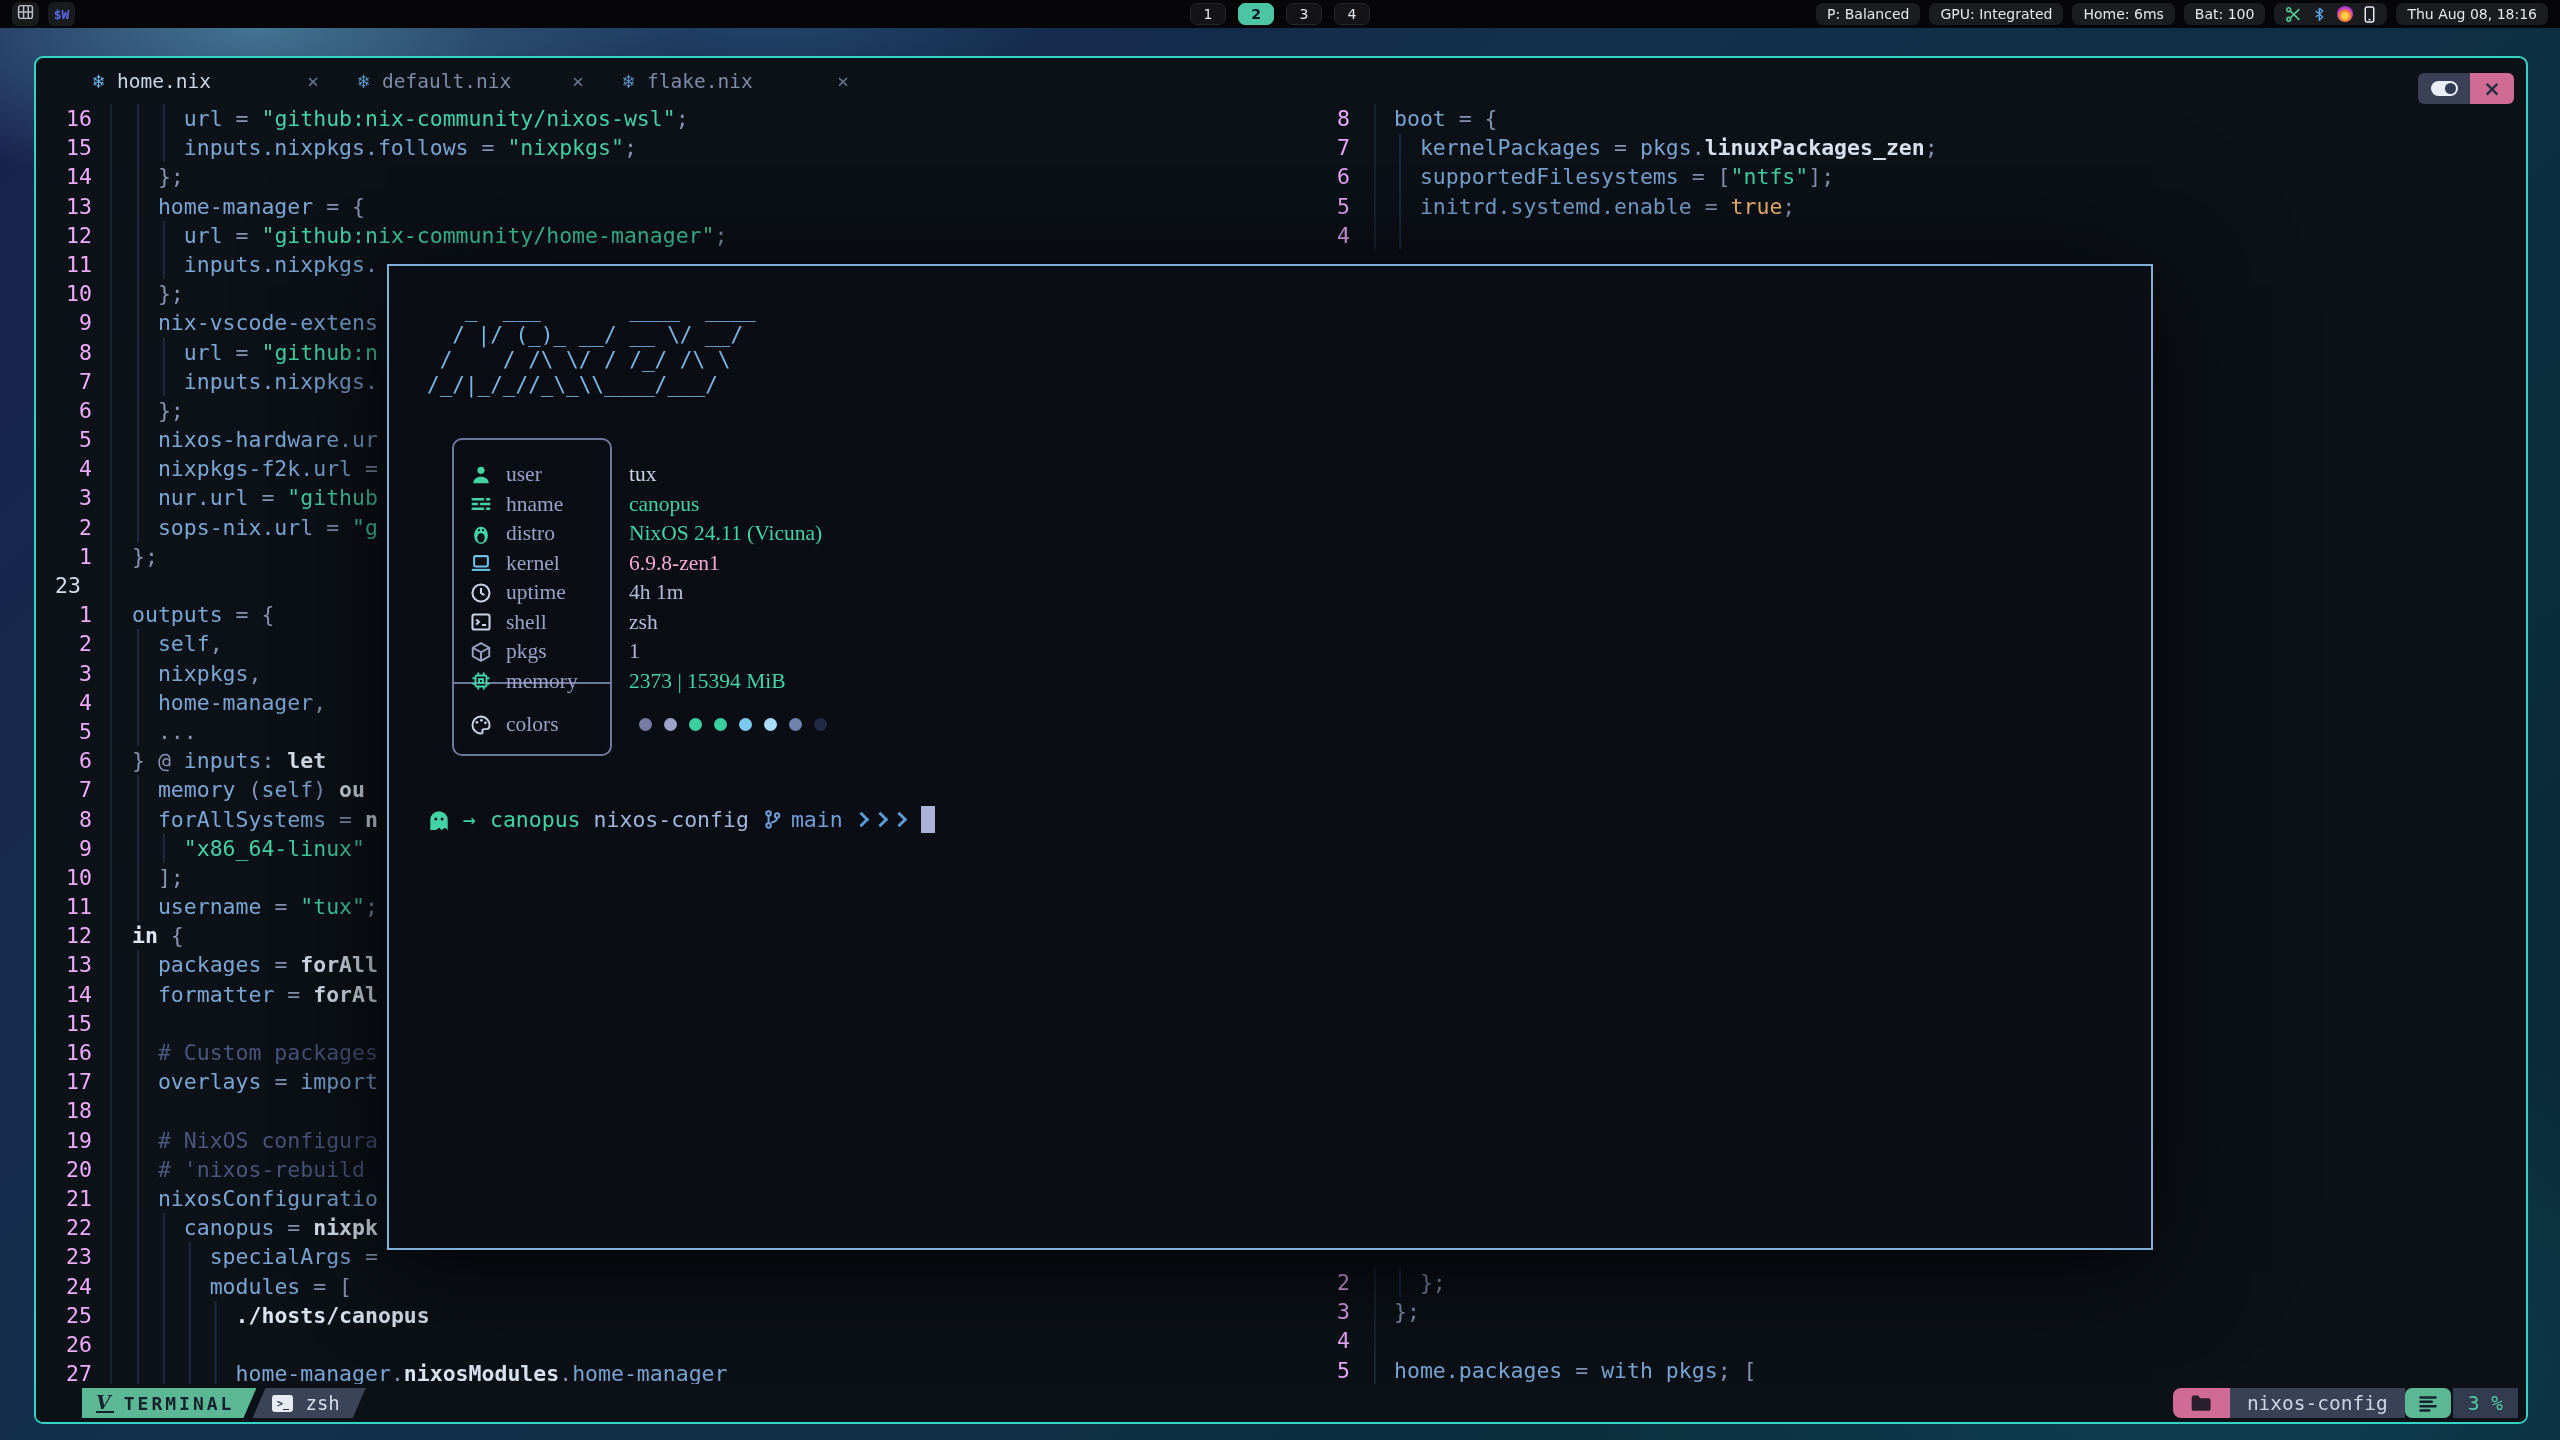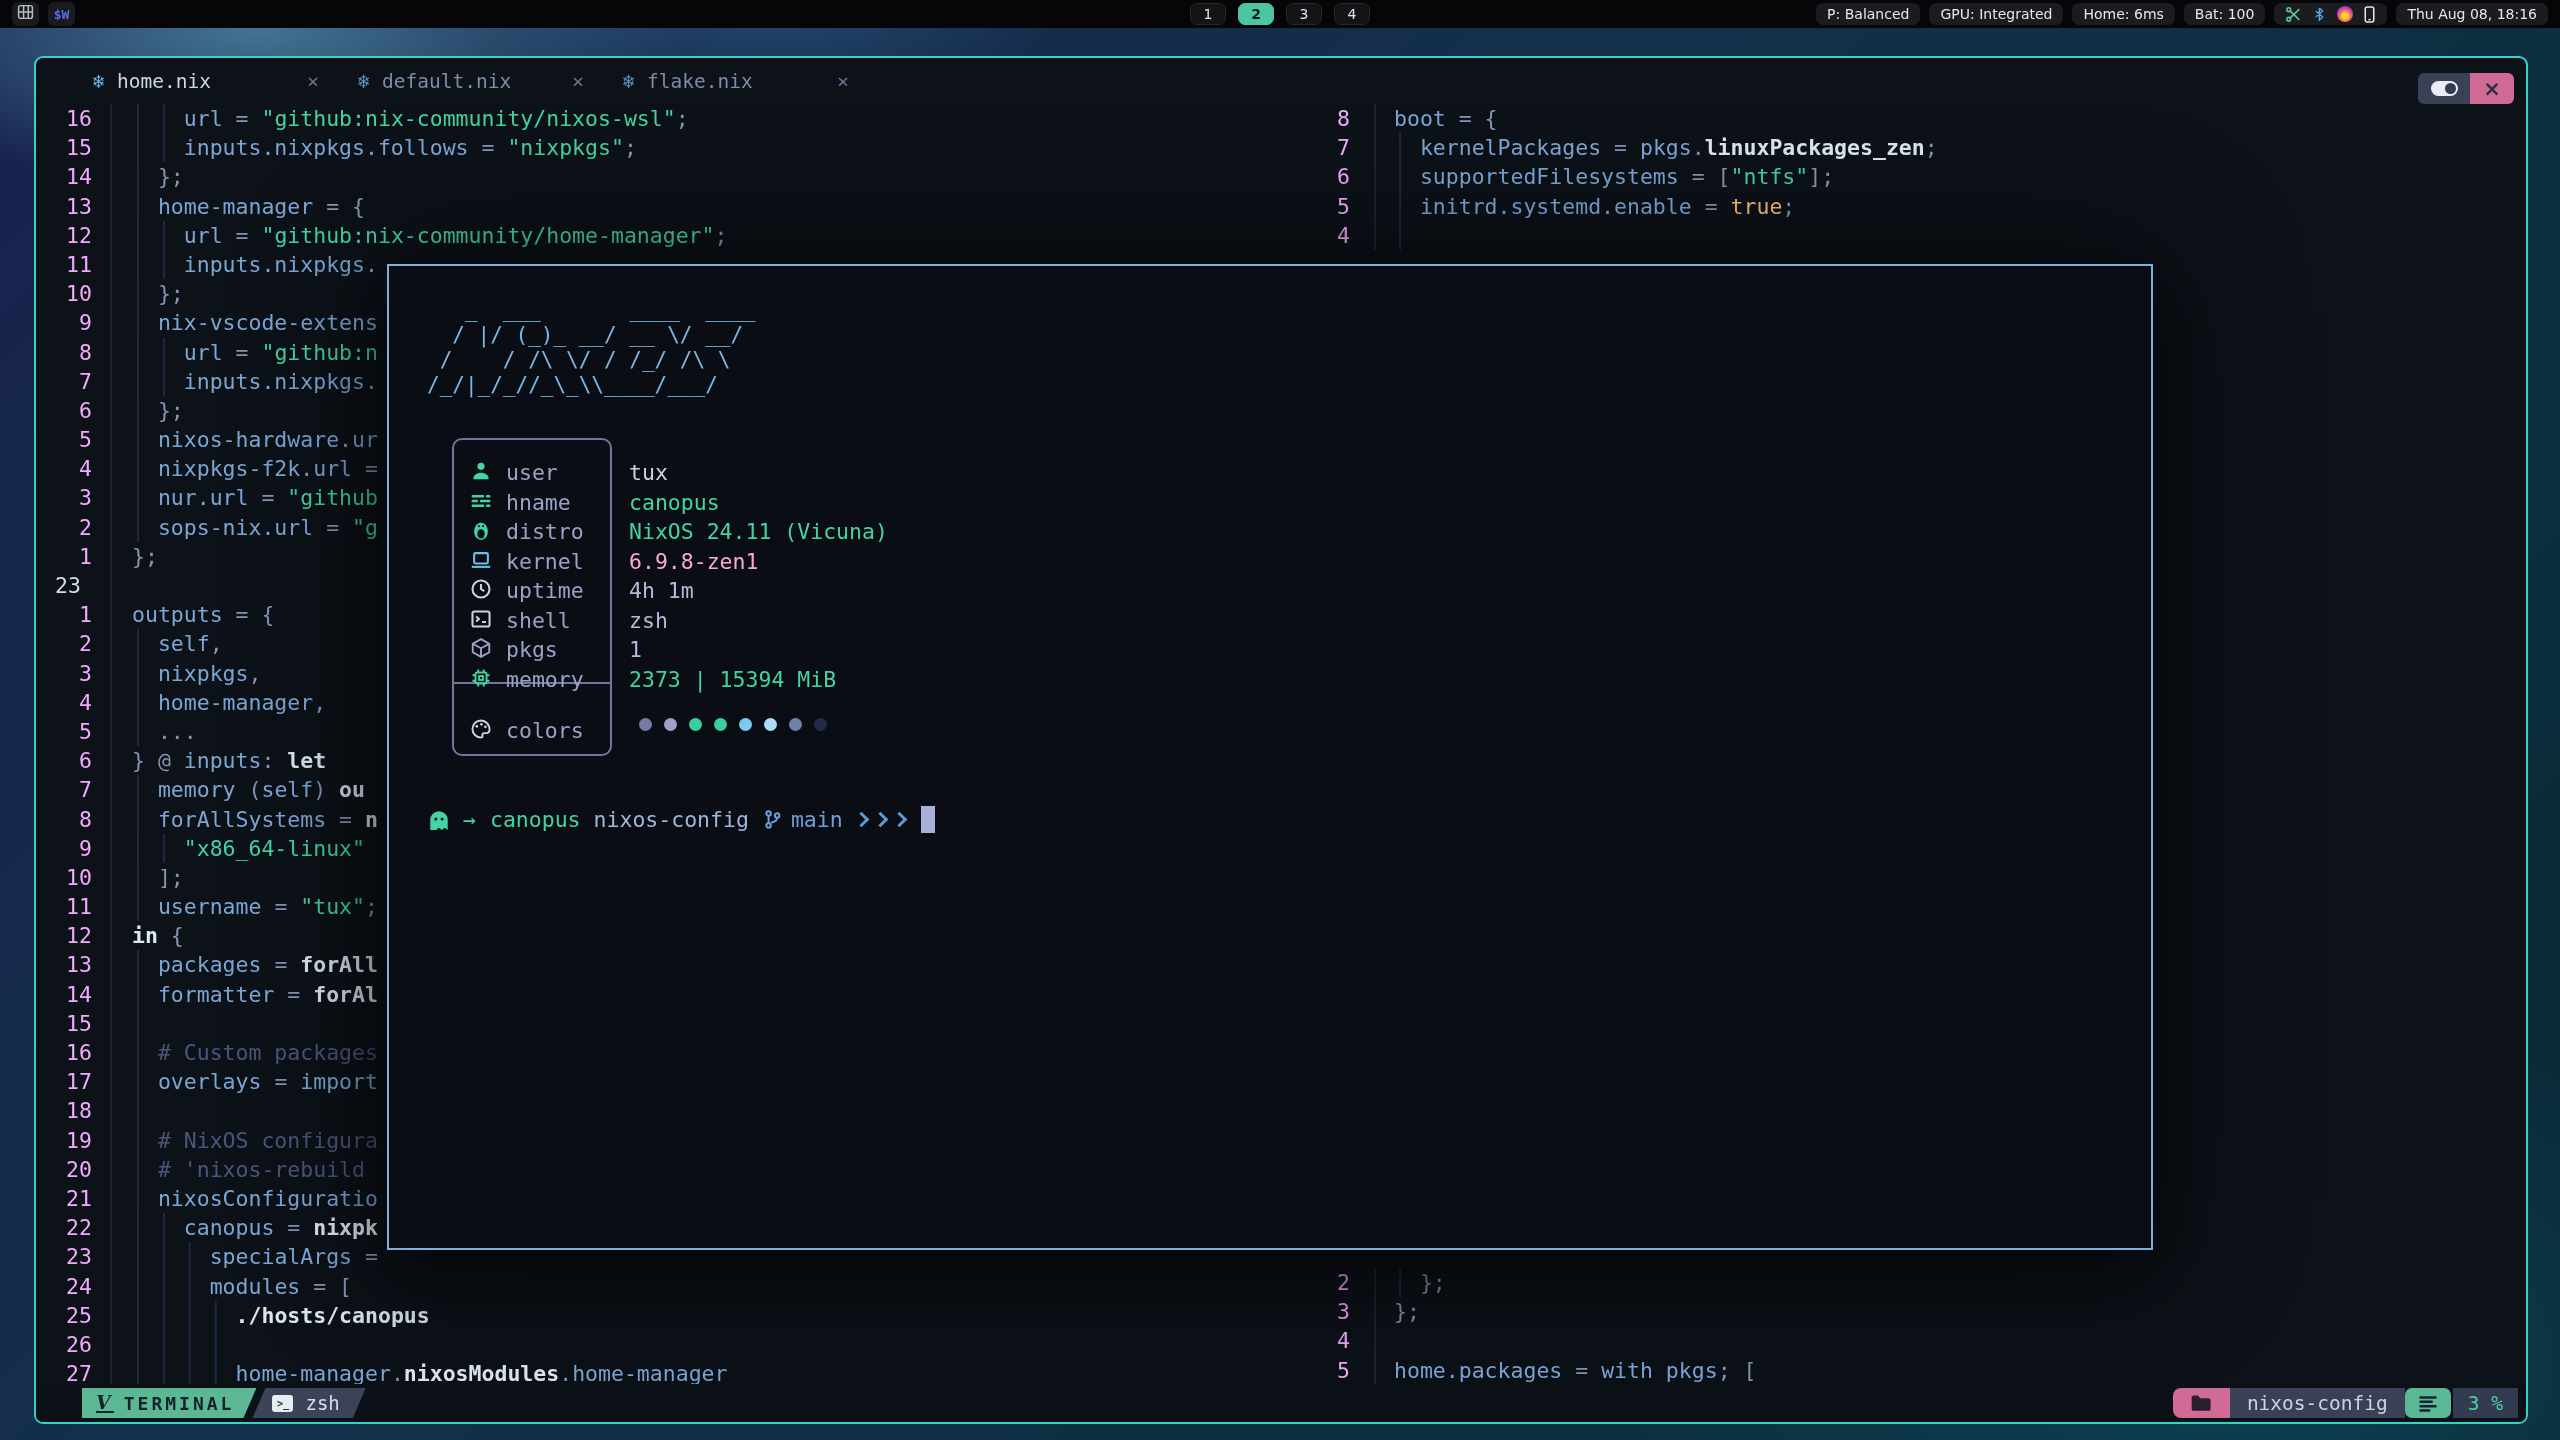--- a/index.html
+++ b/index.html
@@ -70,27 +70,27 @@
   
   .fterm{ position:absolute; left:351px; top:160px; width:1766px; height:986px;
           background:rgba(10,15,21,.965); border:2px solid #7fb0da;
           box-shadow:0 22px 80px rgba(0,0,0,.6), 0 0 140px rgba(0,0,0,.45); }
   .ascii{ position:absolute; left:38px; top:32px; color:#7cb6e4; white-space:pre;
           font:21px "DejaVu Sans Mono", monospace; line-height:25px; }
   .fetch{ position:absolute; left:63px; top:194px; font:21.5px "DejaVu Sans Mono", monospace; }
   .fbox{ position:absolute; left:0; top:-22px; width:160px; height:318px;
          border:2px solid #6f779f; border-radius:10px; }
   .fsep{ position:absolute; left:0; top:222px; width:160px; border-top:2px solid #6f779f; }
-  .frow{ display:flex; align-items:flex-start; height:29.5px; position:relative; }
+  .frow{ display:flex; align-items:center; height:29.5px; position:relative;font-family:Liberation Serif, serif; }
   .ficon{ width:26px; margin-left:16px; flex:none; display:flex; justify-content:center; align-items:center; }
   .flabel{ width:100px; margin-left:12px; color:#9aa2c6; flex:none; }
   .fval{ margin-left:23px; white-space:pre; }
   .vc-fg{ color:#c9d2e6; } .vc-fg2{ color:#b4bbd8; } .vc-green{ color:#43d3a5; } .vc-blue{ color:#f9a8d4; }
   .ic-green{ color:#43d3a5; } .ic-blue{ color:#6fbfe8; } .ic-fg{ color:#c9d2e6; } .ic-fg2{ color:#9aa2c6; }
-  .crow-colors{ margin-top:22px; }
+  .crow-colors{ margin-top:14px; }
   .dots{ display:flex; gap:12px; margin-left:33px; align-items:center; }
   .dot{ width:13px; height:13px; border-radius:50%; }
   .prompt{ position:absolute; left:38px; top:540px; display:flex; align-items:center;
            font:21.5px "DejaVu Sans Mono", monospace; }
   .p-ghost{ color:#43d3a5; display:flex; margin-right:12px; }
   .p-arrow{ color:#43d3a5; margin-right:14px; }
   .p-host{ color:#43d3a5; margin-right:13px; }
   .p-dir{ color:#9fb6da; margin-right:13px; }
   .p-branch{ color:#6f9fd8; display:flex; align-items:center; margin-right:8px; }
   .p-main{ color:#6f9fd8; margin-right:13px; }

